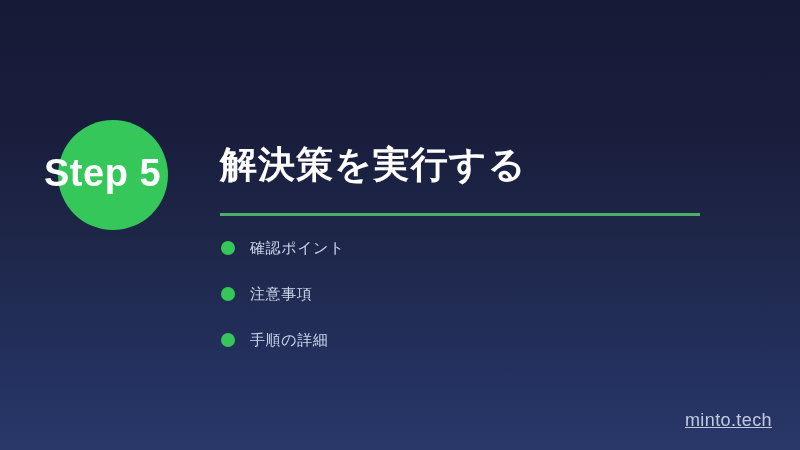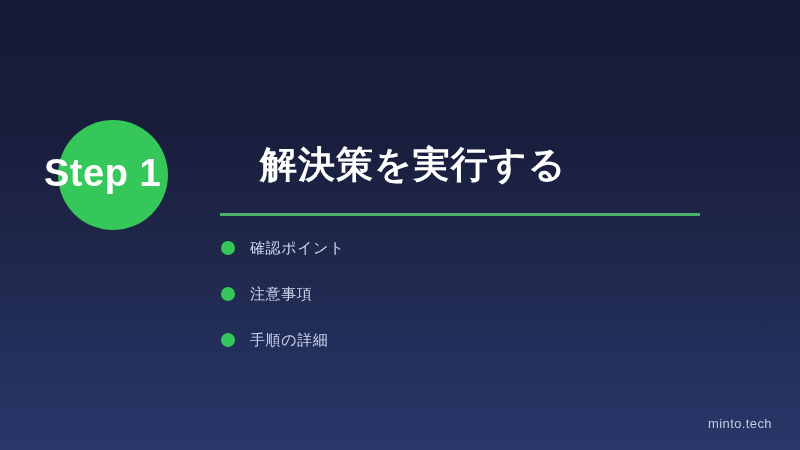--- a/index.html
+++ b/index.html
@@ -53,21 +53,20 @@
     width: 500px;
   }
 
   #slide-title {
     font-size: 37px;
     font-weight: bold;
     color: #ffffff;
     line-height: 50px;
     letter-spacing: 1px;
     white-space: nowrap;
-    margin-left: 40px;
   }
 
   #title-rule {
     margin-top: 23px;
     width: 480px;
     height: 3px;
     background: #4caf68;
   }
 
   
@@ -104,33 +103,34 @@
     letter-spacing: 0.6px;
     line-height: 24px;
     white-space: nowrap;
   }
 
   
   #watermark {
     position: absolute;
     right: 28px;
     bottom: 19px;
-    font-size: 13px;
+    font-size: 18px;
     color: #c2cade;
     letter-spacing: 0.4px;
     white-space: nowrap;
+    text-decoration: underline;
   }
 </style>
 </head>
 <body>
 
 <div id="slide">
 
   <div id="step-badge"></div>
-  <div id="step-label">Step 1</div>
+  <div id="step-label">Step 5</div>
 
   <div id="heading-block">
     <div id="slide-title">解決策を実行する</div>
     <div id="title-rule"></div>
   </div>
 
   <ul id="bullet-list">
     <li class="bullet-item">
       <span class="bullet-dot"></span>
       <span class="bullet-text">確認ポイント</span>

